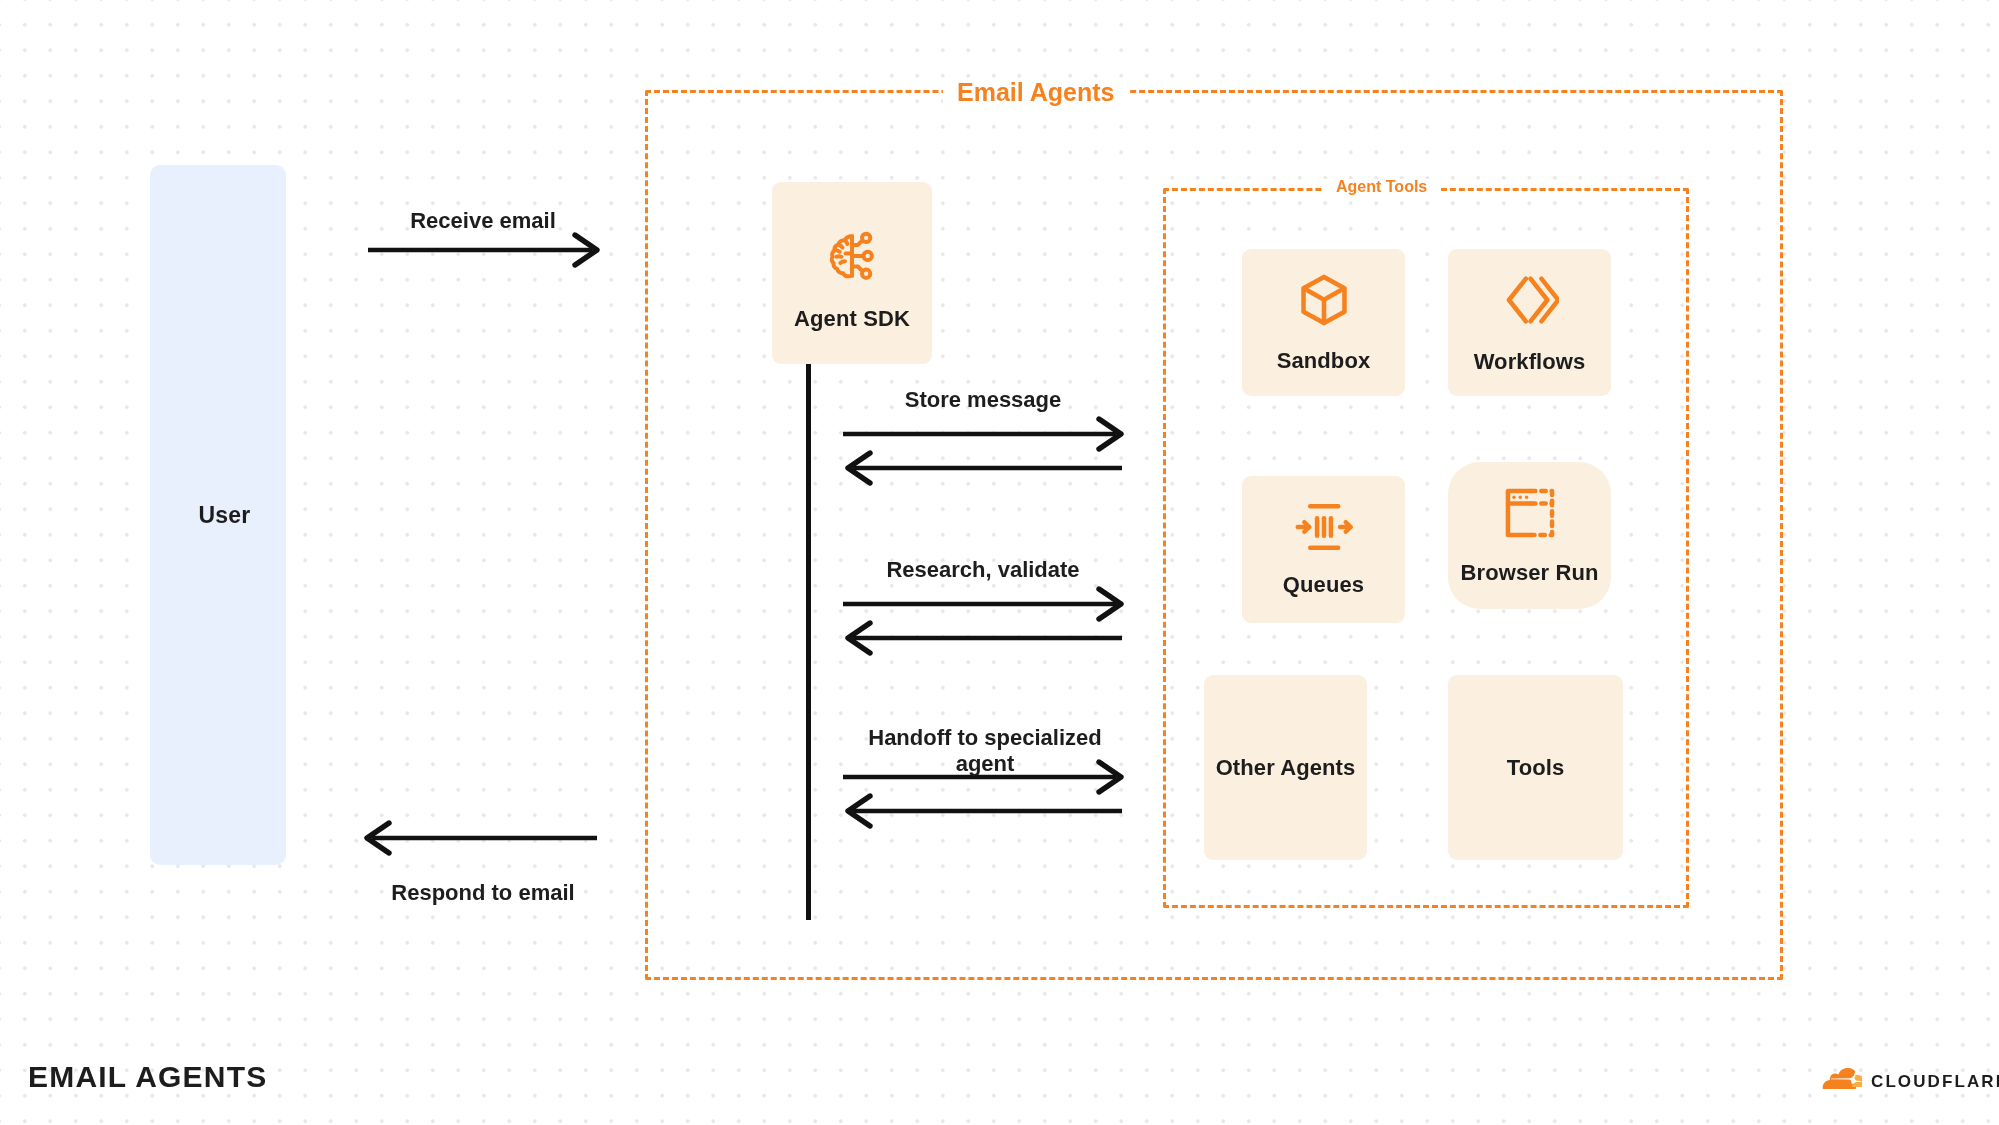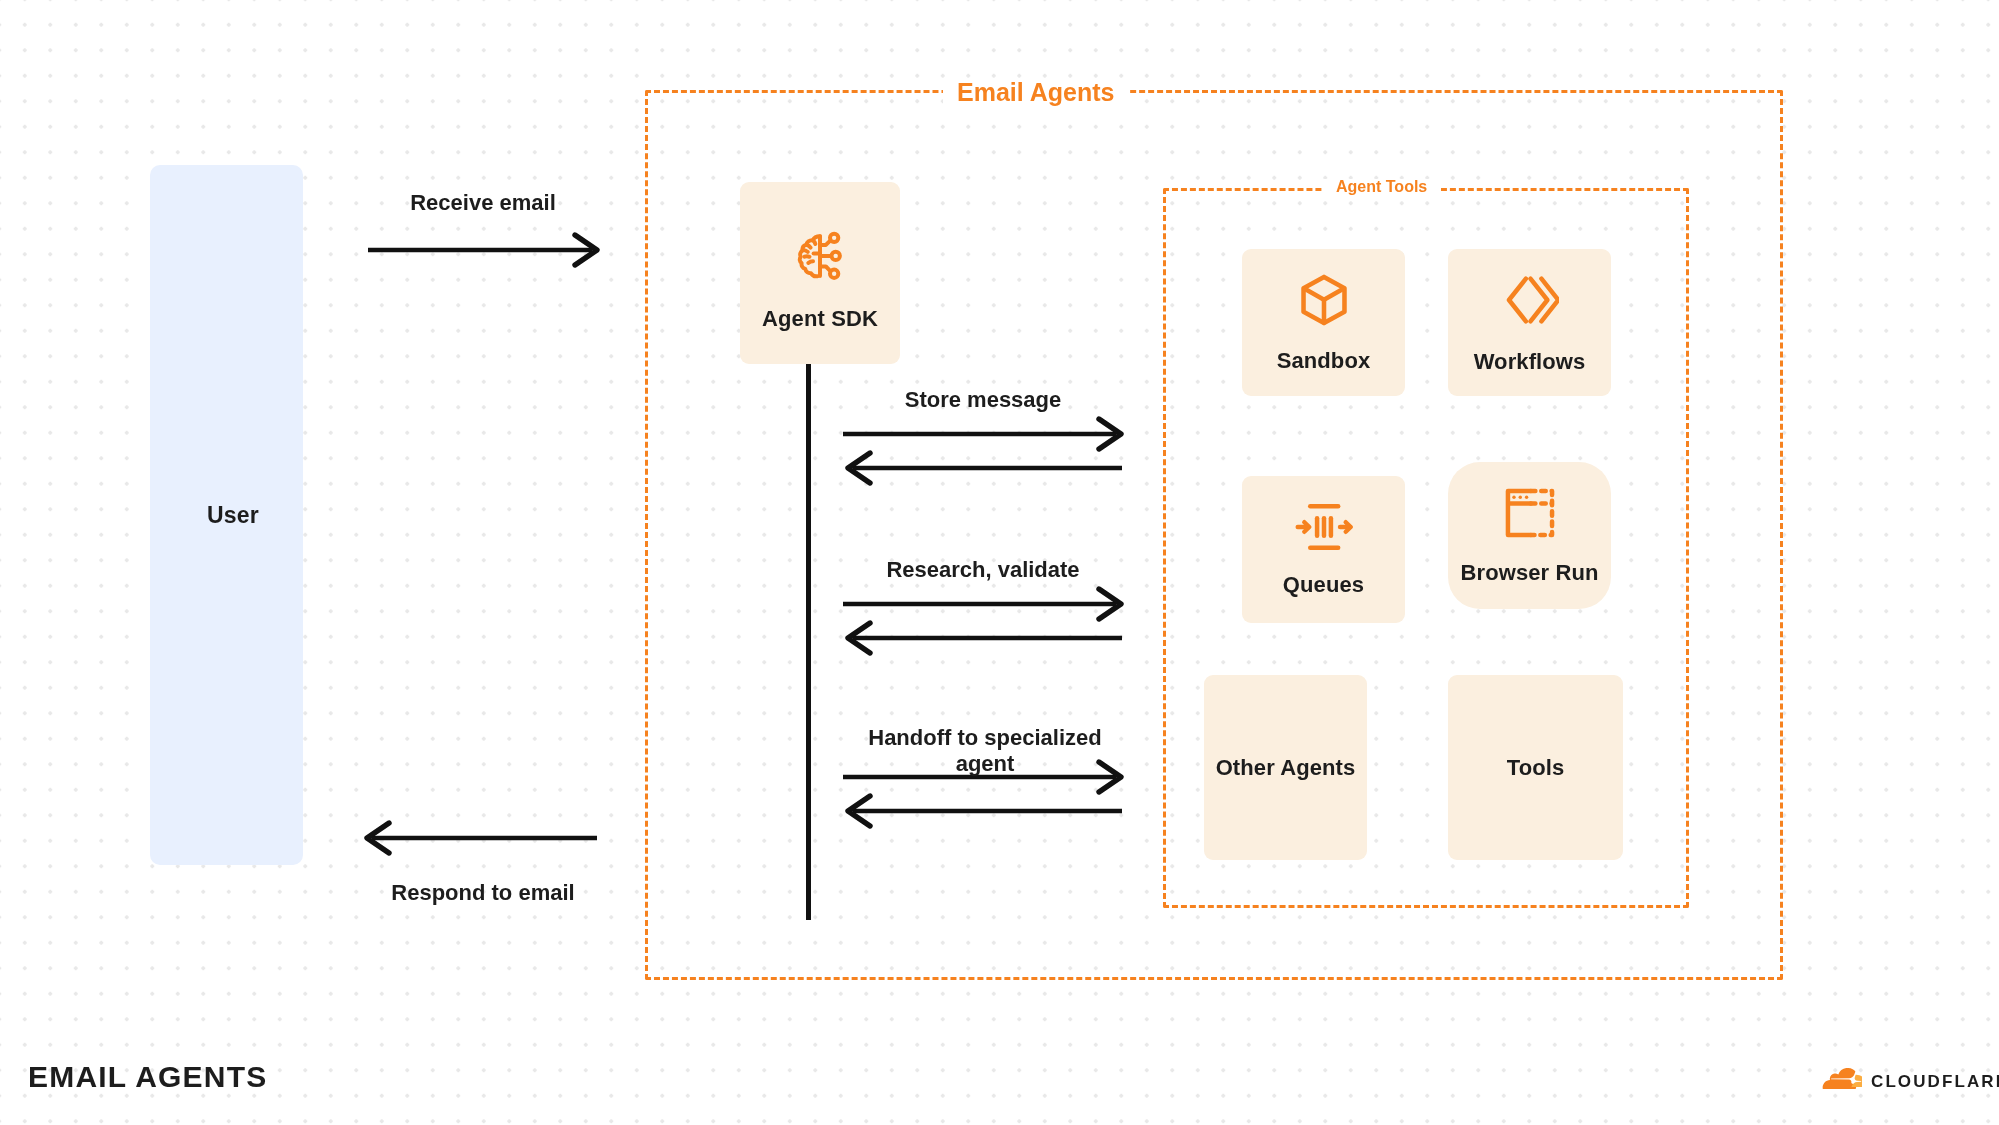--- a/index.html
+++ b/index.html
@@ -14,21 +14,21 @@
     position: relative;
     overflow: hidden;
     color: #1d1d1d;
   }
 
   
   .abs { position:absolute; }
 
   
   #user-box {
-    left:150px; top:165px; width:153px; height:700px;
+    left:150px; top:165px; width:136px; height:700px;
     background:#E8F0FE; border-radius:10px;
     display:flex; align-items:center; justify-content:center;padding-left:13px;
   }
   #user-box .lbl { font-size:23px; font-weight:700; color:#1d1d1d; letter-spacing:.2px; }
 
   
   .group {
     border:3px dashed #F6821F;
     border-radius:2px;
   }
@@ -54,21 +54,21 @@
   .card .card-label {
     font-size:22px; font-weight:700; color:#1d1d1d;
     text-align:center; line-height:1.16; letter-spacing:.1px;
   }
   .card .icon-wrap {
     display:flex; align-items:center; justify-content:center;
     margin-bottom:20px;
   }
 
   
-  #card-agent-sdk { left:740px; top:182px; width:160px; height:182px; padding-top:12px; }
+  #card-agent-sdk { left:772px; top:182px; width:160px; height:182px; padding-top:12px; }
   #card-agent-sdk .icon-wrap { margin-bottom:18px; }
 
   
   #card-sandbox     { left:1242px; top:249px; width:163px; height:147px; }
   #card-workflows   { left:1448px; top:249px; width:163px; height:147px; }
   #card-queues      { left:1242px; top:476px; width:163px; height:147px; }
   #card-browser-run { left:1448px; top:462px; width:163px; height:147px;border-radius:32px; }
   #card-other-agents{ left:1204px; top:675px; width:163px; height:185px; }
   #card-tools       { left:1448px; top:675px; width:175px; height:185px; }
   #card-other-agents .card-label,
@@ -232,21 +232,21 @@
     <line x1="843" y1="777" x2="1116" y2="777"></line>
     <polyline points="1099,762 1121,777 1099,792" stroke-width="5.4" stroke-linecap="round" stroke-linejoin="round"></polyline>
     <line x1="1122" y1="811" x2="853" y2="811"></line>
     <polyline points="870,796 848,811 870,826" stroke-width="5.4" stroke-linecap="round" stroke-linejoin="round"></polyline>
 
     <line x1="597" y1="838" x2="372" y2="838"></line>
     <polyline points="389,823 367,838 389,853" stroke-width="5.4" stroke-linecap="round" stroke-linejoin="round"></polyline>
   </g>
 </svg>
 
-<div class="arrow-label" style="left:368px; top:190px; width:230px;">Receive email</div>
+<div class="arrow-label" style="left:368px; top:208px; width:230px;">Receive email</div>
 
 <div class="arrow-label" style="left:843px; top:387px; width:280px;">Store message</div>
 
 <div class="arrow-label" style="left:843px; top:557px; width:280px;">Research, validate</div>
 
 <div class="arrow-label two-line" style="left:855px; top:700px; width:260px;">Handoff to specialized agent</div>
 
 <div class="arrow-label" style="left:368px; top:880px; width:230px;">Respond to email</div>
 
 <div class="abs" id="footer-title">EMAIL AGENTS</div>

